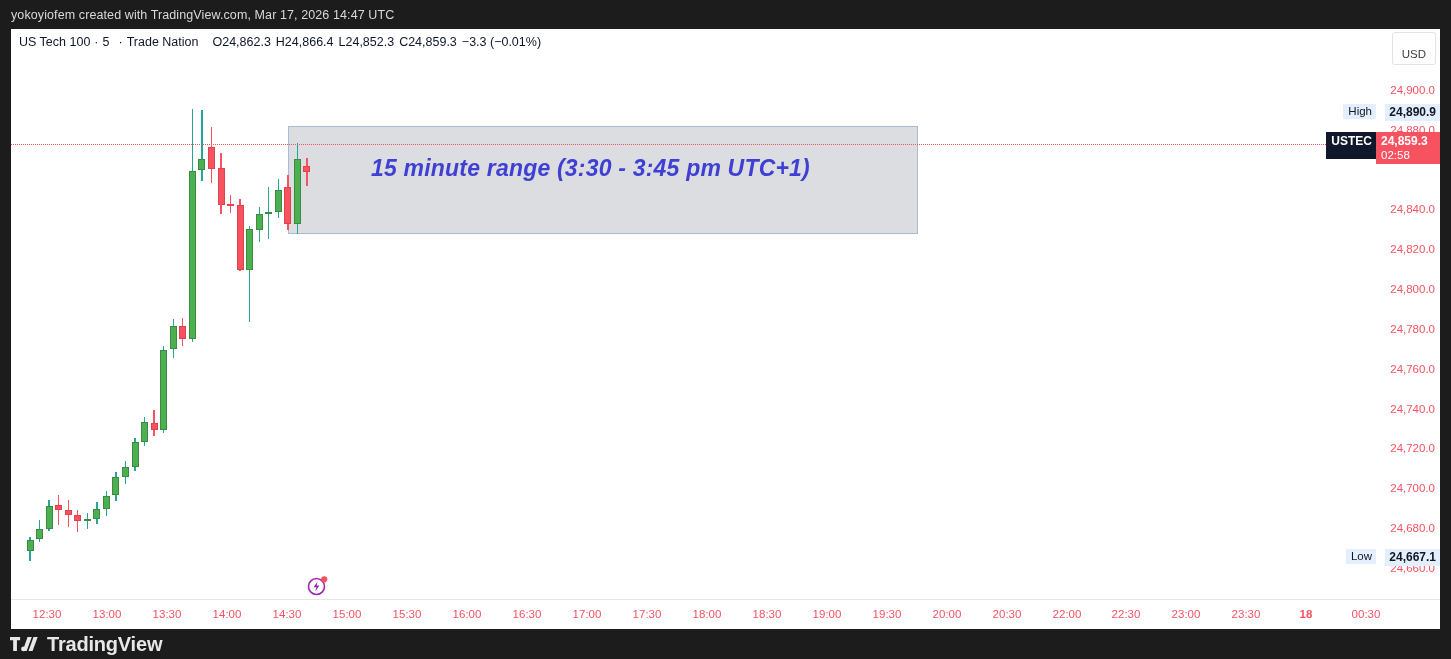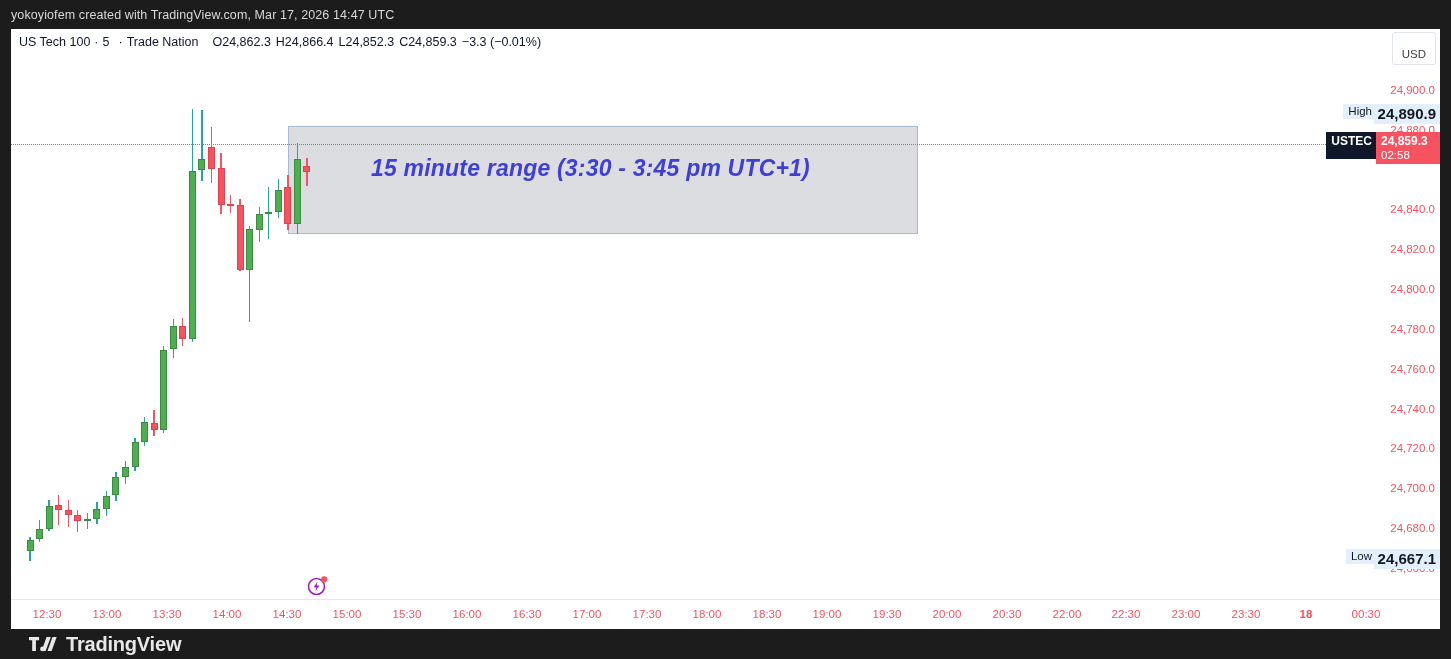--- a/index.html
+++ b/index.html
@@ -118,21 +118,21 @@
     position: absolute; right: 4px; top: 3px;
     padding: 15px 9px 4px 9px;
     border: 1px solid #e0e3eb;
     border-radius: 3px;
     background: #ffffff;
     font-size: 11.5px; color: #3c3c3c;
   }
   .hl-tag {
     position: absolute;
     background: #e3effc;
-    font-size: 15px;
+    font-size: 12px;
     color: #131722;
     font-weight: bold;
     padding: 1px 4px 2px 4px;
     white-space: nowrap;
     text-align: right;
     right: 0;
   }
   .hl-side {
     position: absolute;
     background: #e3effc;
@@ -174,21 +174,21 @@
   }
   .ttick.major { font-weight: bold; }
 
   
   #footer {
     position: absolute; left: 0; top: 629px;
     width: 1451px; height: 30px;
     background: #1c1c1c;
     display: flex; align-items: center;
   }
-  #logo-wrap { display: flex; align-items: center; padding-left: 29px; }
+  #logo-wrap { display: flex; align-items: center; padding-left: 10px; }
   #logo-text {
     color: #e8e8e8; font-size: 20px; font-weight: bold;
     margin-left: 9px; letter-spacing: -0.2px;
   }
 </style>
 </head>
 <body>
 
 <div id="app">
 

